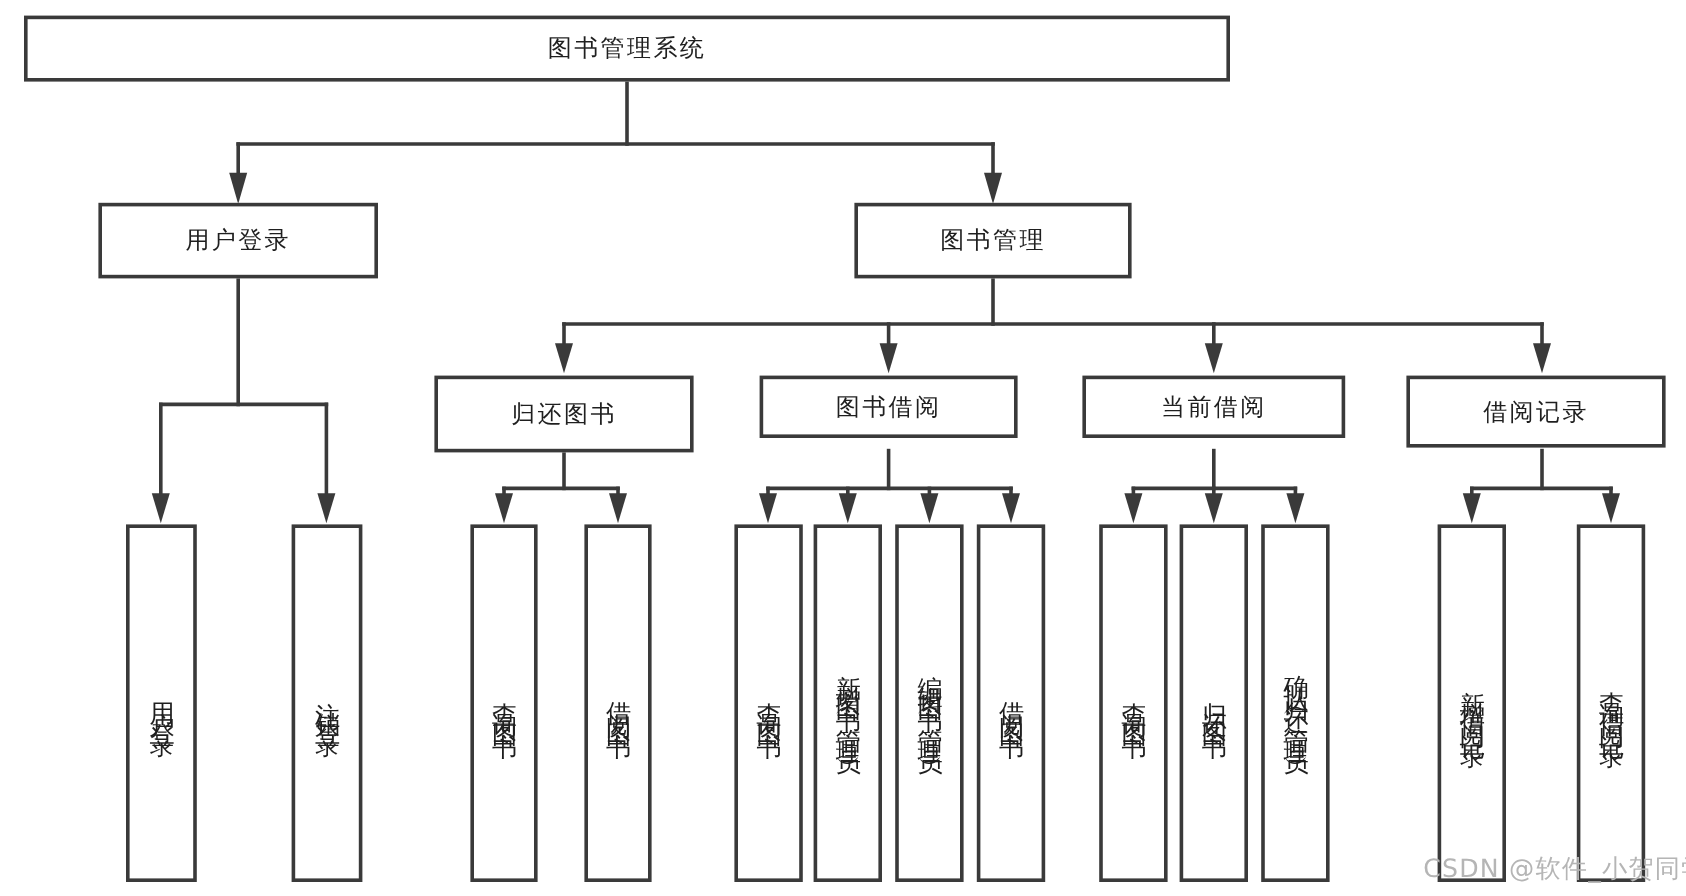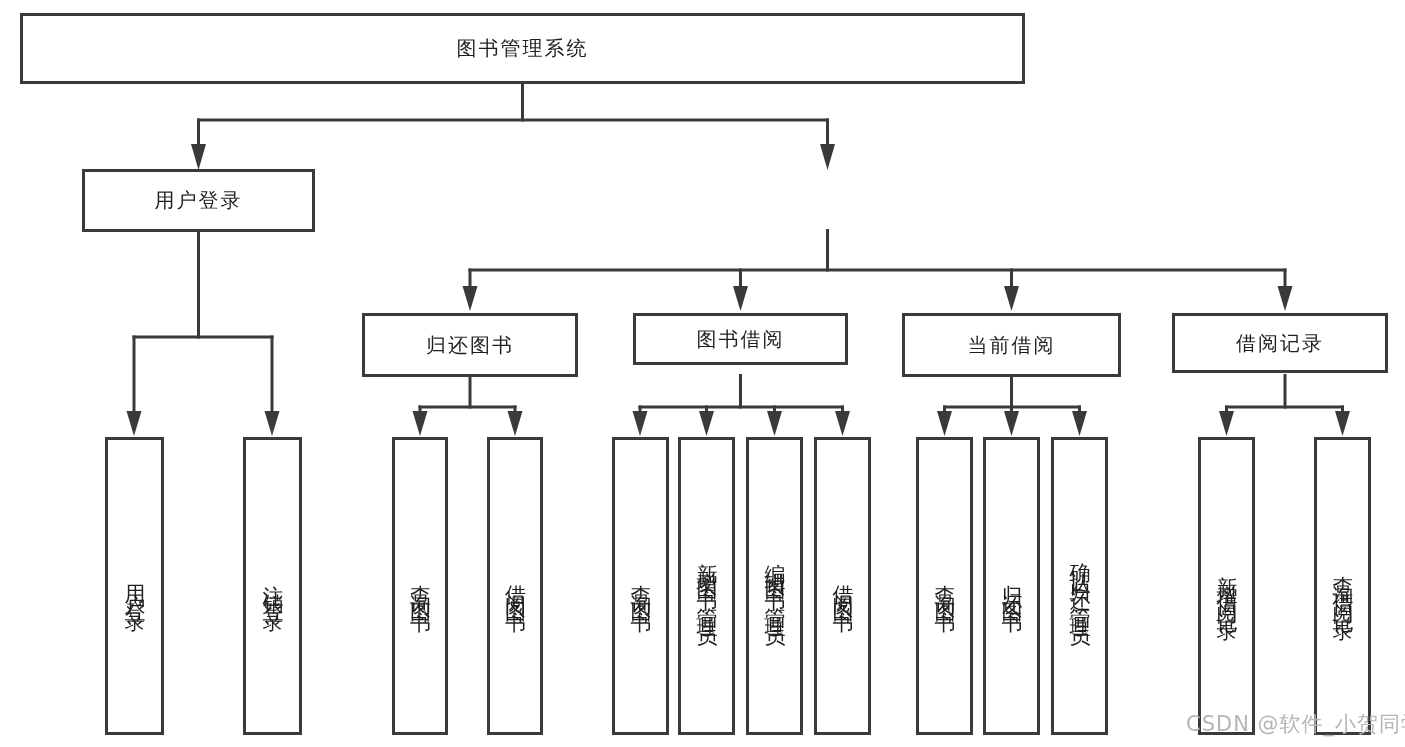--- a/index.html
+++ b/index.html
@@ -123,35 +123,38 @@
     <polygon points="699,411 714,411 706.5,436"></polygon>
     <polygon points="767,411 782,411 774.5,436"></polygon>
     <polygon points="835,411 850,411 842.5,436"></polygon>
     <polygon points="937,411 952,411 944.5,436"></polygon>
     <polygon points="1004,411 1019,411 1011.5,436"></polygon>
     <polygon points="1072,411 1087,411 1079.5,436"></polygon>
     <polygon points="1219,411 1234,411 1226.5,436"></polygon>
     <polygon points="1335,411 1350,411 1342.5,436"></polygon>
   </svg>
 
-  <div class="hbox" style="left:20px;top:13px;width:1005px;height:71px">
+  <div class="hbox" style="left:20px;top:13px;width:1005px;height:55px">
     <span class="lbl">图书管理系统</span>
   </div>
 
   <div class="hbox" style="left:82px;top:169px;width:233px;height:63px">
     <span class="lbl">用户登录</span>
   </div>
+  <div class="hbox" style="left:712px;top:169px;width:231px;height:63px">
+    <span class="lbl">图书管理</span>
+  </div>
 
   <div class="hbox" style="left:362px;top:313px;width:216px;height:64px">
     <span class="lbl">归还图书</span>
   </div>
   <div class="hbox" style="left:633px;top:313px;width:215px;height:52px">
     <span class="lbl">图书借阅</span>
   </div>
-  <div class="hbox" style="left:902px;top:313px;width:219px;height:64px">
+  <div class="hbox" style="left:902px;top:313px;width:219px;height:52px">
     <span class="lbl">当前借阅</span>
   </div>
   <div class="hbox" style="left:1172px;top:313px;width:216px;height:60px">
     <span class="lbl">借阅记录</span>
   </div>
 
   <div class="vbox" style="left:105px">
     <span class="vlbl">用户登录</span>
   </div>
   <div class="vbox" style="left:243px">

